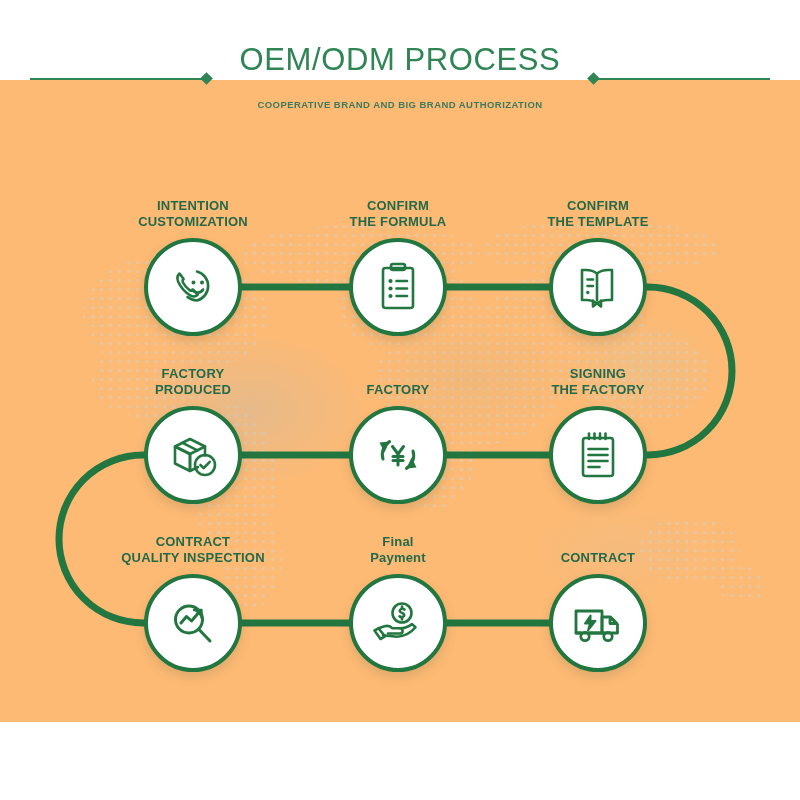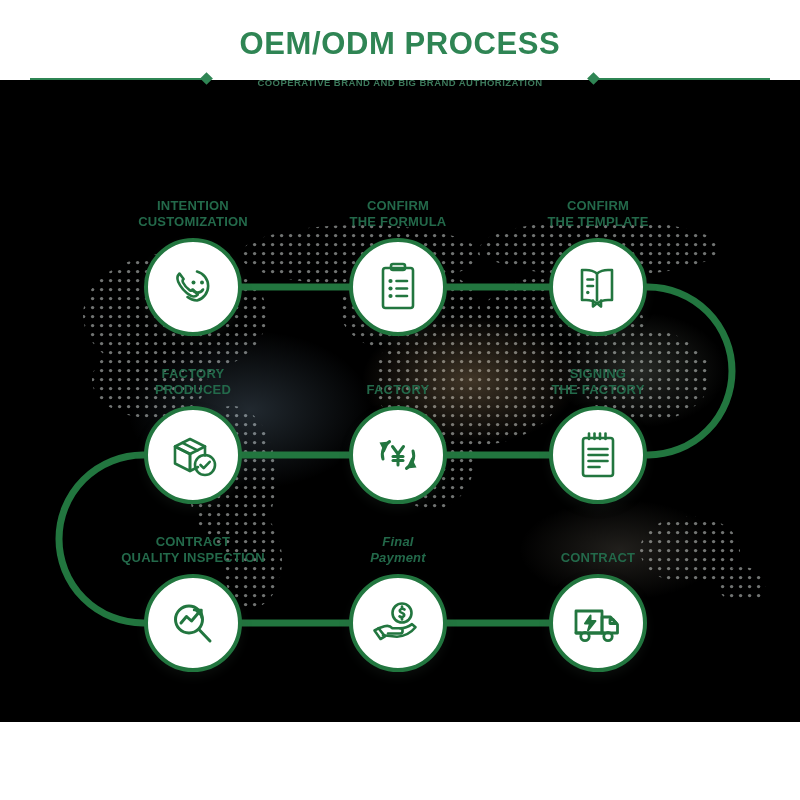--- a/index.html
+++ b/index.html
@@ -17,21 +17,21 @@
     width: 800px;
     height: 800px;
     background: #ffffff;
   }
 
   
   #canvas {
     position: absolute;
     left: 0; top: 80px;
     width: 800px; height: 642px;
-    background: #000000;
+    background: #fdba74;
     overflow: hidden;
   }
 
   
   #dotmap {
     position: absolute;
     left: 0; top: 0;
     width: 800px; height: 642px;
     opacity: .55;
   }
@@ -49,29 +49,29 @@
 
   
   #header {
     position: absolute;
     left: 0; top: 28px;
     width: 800px;
     text-align: center;
   }
   #title {
     font-size: 31px;
-    font-weight: bold;
+    font-weight: normal;
     letter-spacing: .6px;
     color: #2f8554;
     line-height: 1;
-    margin: 0;
+    margin: 16px;
     white-space: nowrap;
   }
   #subtitle {
-    margin-top: 18px;
+    margin-top: 24px;
     font-size: 9.5px;
     font-weight: bold;
     letter-spacing: .45px;
     color: #3d7a5c;
     white-space: nowrap;
   }
 
   .rule {
     position: absolute;
     top: 50px;
@@ -122,21 +122,21 @@
     width: 220px;
     bottom: 58px;
     text-align: center;
     color: #23694a;
     font-size: 13px;
     font-weight: bold;
     line-height: 1.18;
     letter-spacing: .2px;
     white-space: pre-line;
   }
-  .caption.mixed { font-weight: bold; font-style: italic; }
+  .caption.mixed { font-weight: bold; }
 </style>
 </head>
 <body>
 
 <div id="stage">
   <div id="canvas">
 
     <svg id="dotmap" viewBox="0 0 800 642" preserveAspectRatio="none" aria-hidden="true">
       <defs>
         <pattern id="dots" width="9" height="9" patternUnits="userSpaceOnUse">

